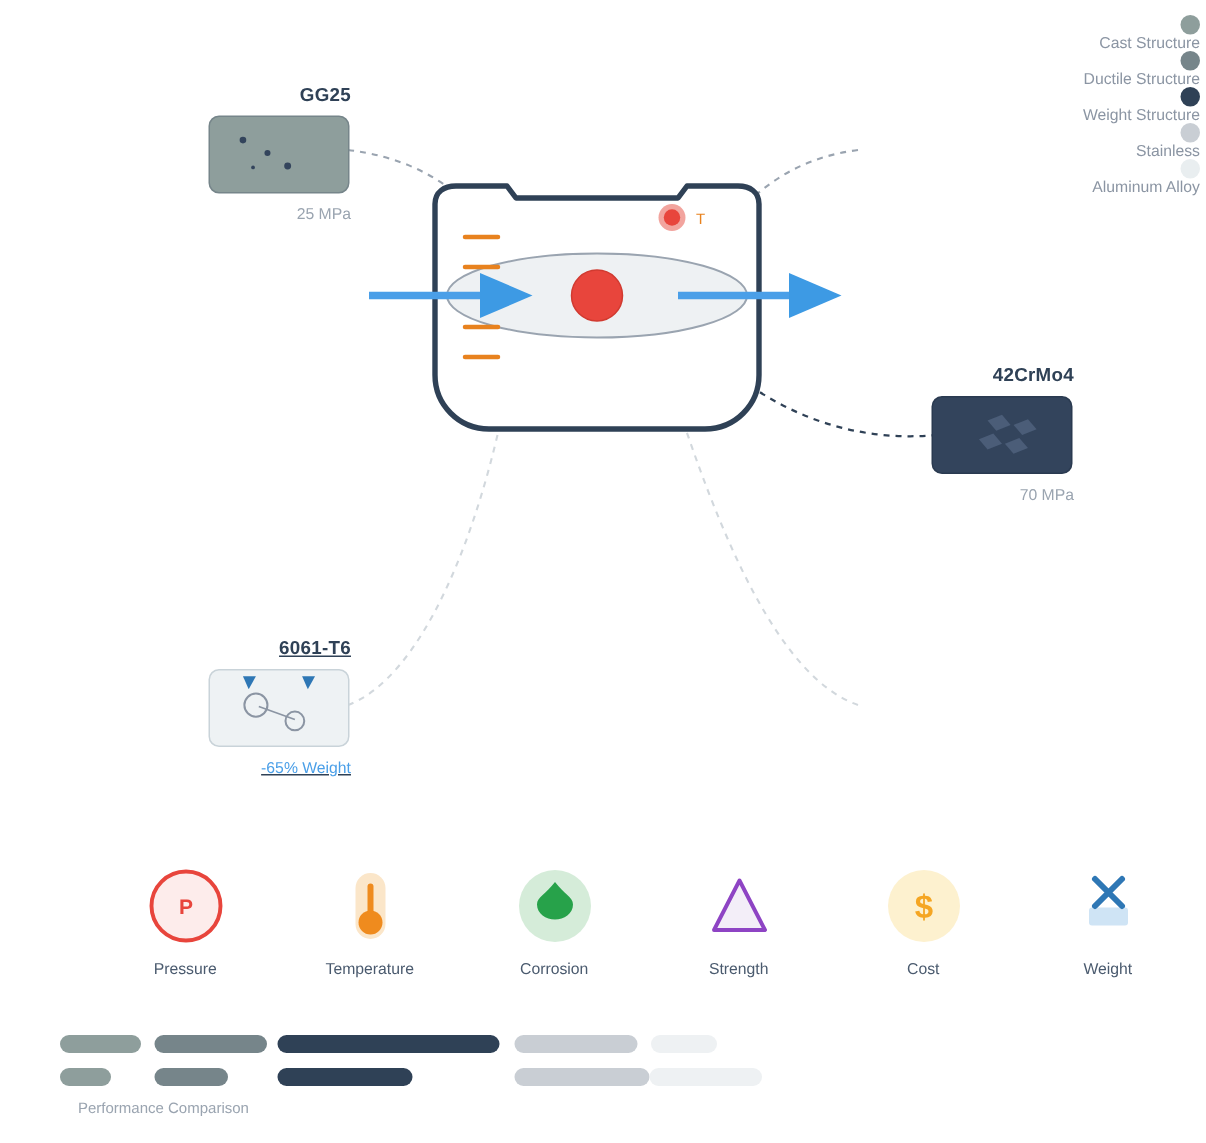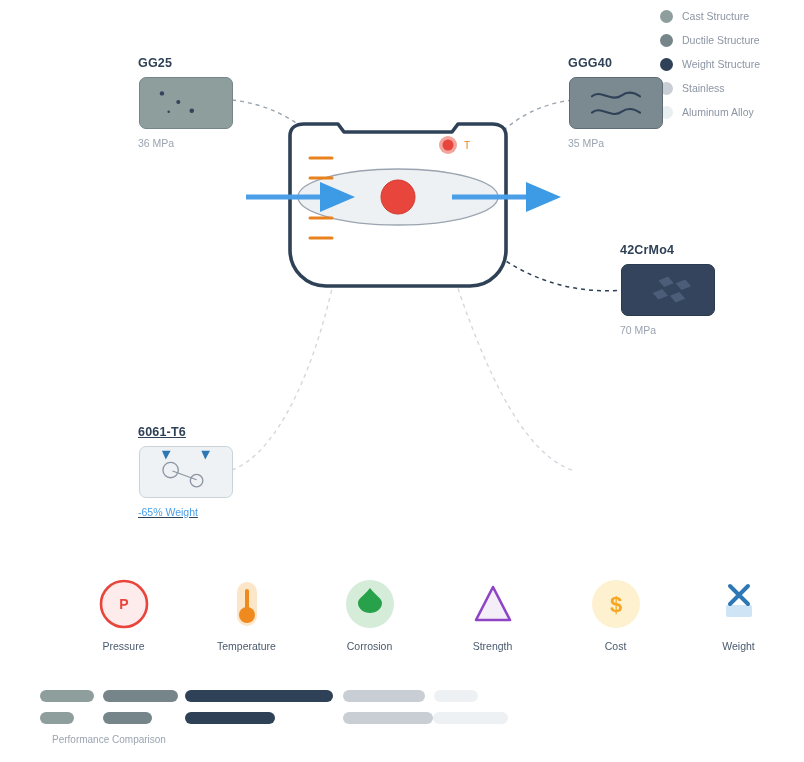--- a/index.html
+++ b/index.html
@@ -8,26 +8,26 @@
     background:#ffffff;
     font-family:"Liberation Sans", sans-serif;
     position:relative;
     overflow:hidden;
     color:#2f4156;
   }
   .stage{position:absolute;inset:0;}
 
   
   .legend{position:absolute;left:660px;top:10px;width:140px;}
-  .legend-row{display:flex;align-items:flex-start;height:20px;margin-bottom:4px;}
+  .legend-row{display:flex;align-items:flex-end;height:20px;margin-bottom:4px;flex-direction:column;}
   .legend-dot{width:13px;height:13px;border-radius:50%;flex:0 0 auto;}
   .legend-label{margin-left:9px;font-size:10.5px;color:#8b95a3;white-space:nowrap;}
 
   
-  .card{position:absolute;text-align:left;}
+  .card{position:absolute;text-align:right;}
   .card-title{font-size:12.5px;font-weight:bold;color:#2f4156;margin-bottom:7px;letter-spacing:.2px;}
   .card-body{width:94px;height:52px;border-radius:7px;position:relative;margin:0 auto;box-sizing:border-box;}
   .card-note{font-size:10.5px;color:#9aa4b0;margin-top:8px;}
   .card-note.accent-blue{color:#4a9fe8;}
   .card-note.accent-green{color:#3cb44b;}
 
   .card-body svg{position:absolute;left:0;top:0;width:100%;height:100%;display:block;}
 
   
   .valve-wrap{position:absolute;left:240px;top:120px;width:340px;height:200px;}
@@ -85,33 +85,23 @@
   <div class="card" style="left:138px;top:56px;width:96px;">
     <div class="card-title">GG25</div>
     <div class="card-body" style="background:#8e9e9c;border:1.5px solid #76858a;">
       <svg viewBox="0 0 94 52">
         <circle cx="22" cy="16" r="2.3" fill="#33445c"></circle>
         <circle cx="39" cy="25" r="2.1" fill="#33445c"></circle>
         <circle cx="53" cy="34" r="2.4" fill="#33445c"></circle>
         <circle cx="29" cy="35" r="1.3" fill="#33445c"></circle>
       </svg>
     </div>
-    <div class="card-note">36 MPa</div>
-  </div>
-
-  <div class="card" style="left:568px;top:56px;width:96px;">
-    <div class="card-title">GGG40</div>
-    <div class="card-body" style="background:#7b8a90;border:1.5px solid #5d6b75;">
-      <svg viewBox="0 0 94 52">
-        <path d="M22,19 C31,11 42,26 53,18 C60,13 66,15 72,19" fill="none" stroke="#2f4156" stroke-width="2.2" stroke-linecap="round"></path>
-        <path d="M22,36 C31,28 42,43 53,35 C60,30 66,32 72,36" fill="none" stroke="#2f4156" stroke-width="2.2" stroke-linecap="round"></path>
-      </svg>
-    </div>
-    <div class="card-note">35 MPa</div>
-  </div>
+    <div class="card-note">25 MPa</div>
+  </div>
+
 
   <div class="card" style="left:620px;top:243px;width:96px;">
     <div class="card-title">42CrMo4</div>
     <div class="card-body" style="background:#33445c;border:1.5px solid #2a3a50;">
       <svg viewBox="0 0 94 52">
         <g fill="#4b5d78">
           <path d="M37,16 L47,12 L53,19 L43,23 Z"></path>
           <path d="M55,19 L65,15 L71,22 L61,26 Z"></path>
           <path d="M31,29 L41,25 L47,32 L37,36 Z"></path>
           <path d="M49,32 L59,28 L65,35 L55,39 Z"></path>

